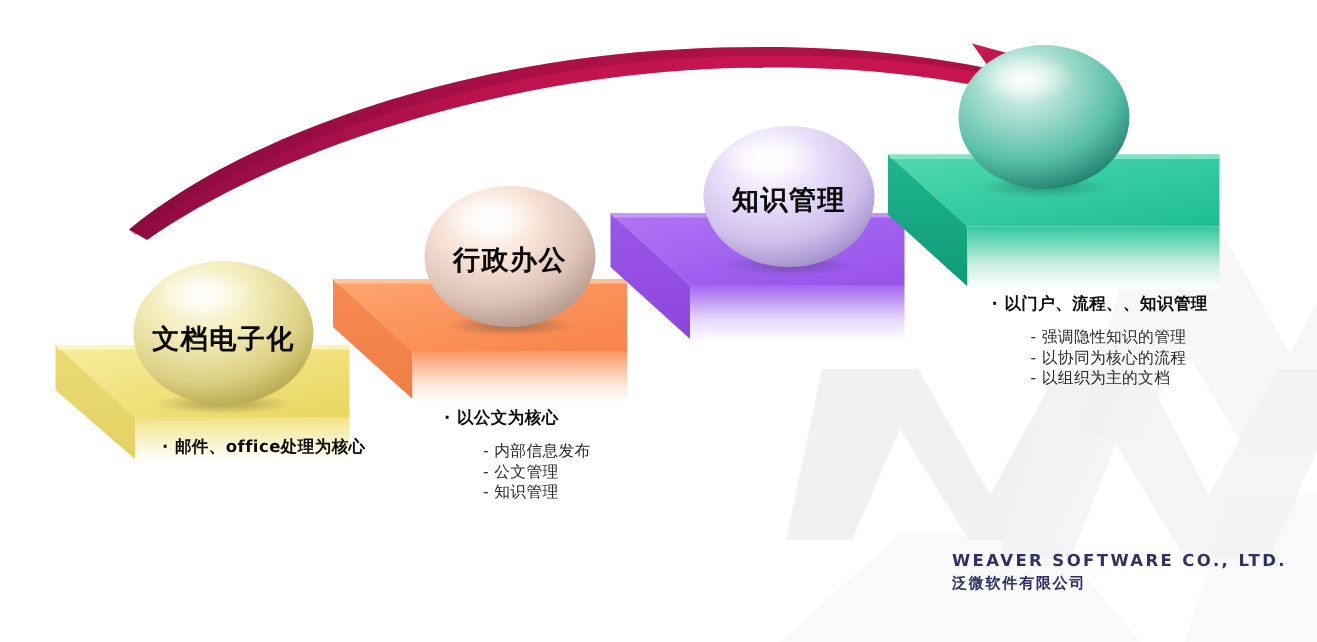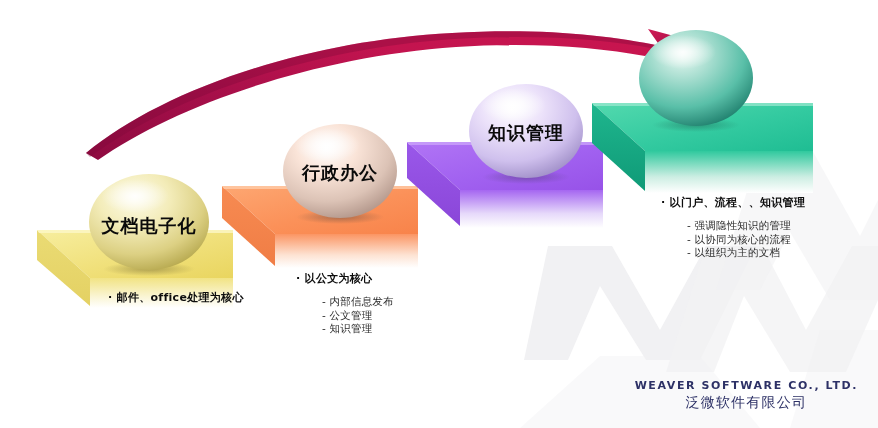--- a/index.html
+++ b/index.html
@@ -35,28 +35,28 @@
     font-size:11px;font-weight:bold;color:#0d0d0d;white-space:nowrap;
     line-height:14px;letter-spacing:.3px;
   }
   .txt .subs{margin-top:9px;padding-left:26px;}
   .txt .sub{
     font-size:10.5px;color:#2a2a2a;line-height:13.5px;white-space:nowrap;
     letter-spacing:.2px;
   }
 
   
-  .brand{position:absolute;z-index:8;right:20px;bottom:18px;text-align:left;}
+  .brand{position:absolute;z-index:8;right:20px;bottom:30px;text-align:left;}
   .brand .en{
     font-size:11px;font-weight:bold;color:#2d3166;letter-spacing:1.6px;
     font-family:"DejaVu Sans","Liberation Sans",sans-serif;line-height:15px;
   }
   .brand .cn{
-    font-size:14px;font-weight:normal;color:#2d3166;letter-spacing:1.2px;
-    line-height:16px;margin-top:1px;text-align:center;
+    font-size:10px;font-weight:bold;color:#2d3166;letter-spacing:1.2px;
+    line-height:16px;margin-top:1px;
   }
 </style>
 </head>
 <body>
 
 <div id="stage">
 
   <svg class="wm" viewBox="0 0 878 428" preserveAspectRatio="none">
     <g fill="#f1f1f3">
       <polygon points="548,246 612,246 660,330 706,246 756,246 700,360 646,360 600,286 568,360 524,360"></polygon>

